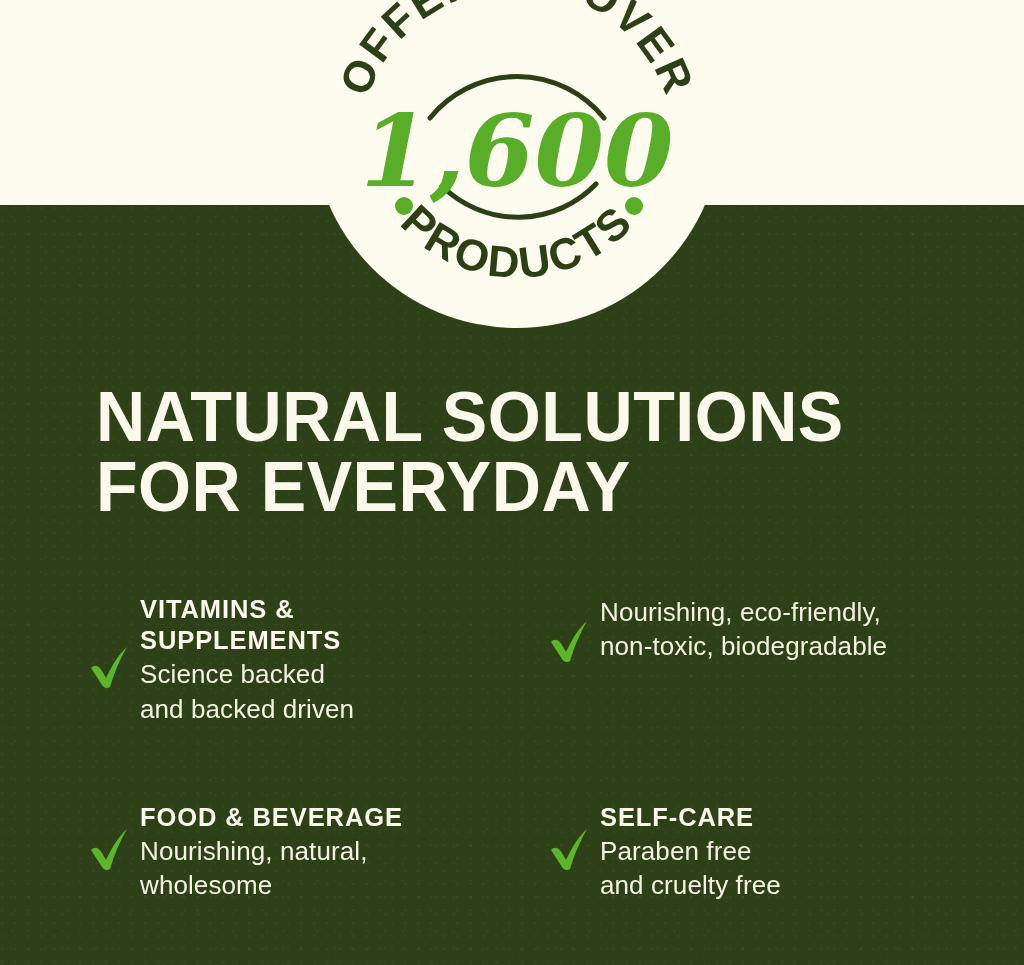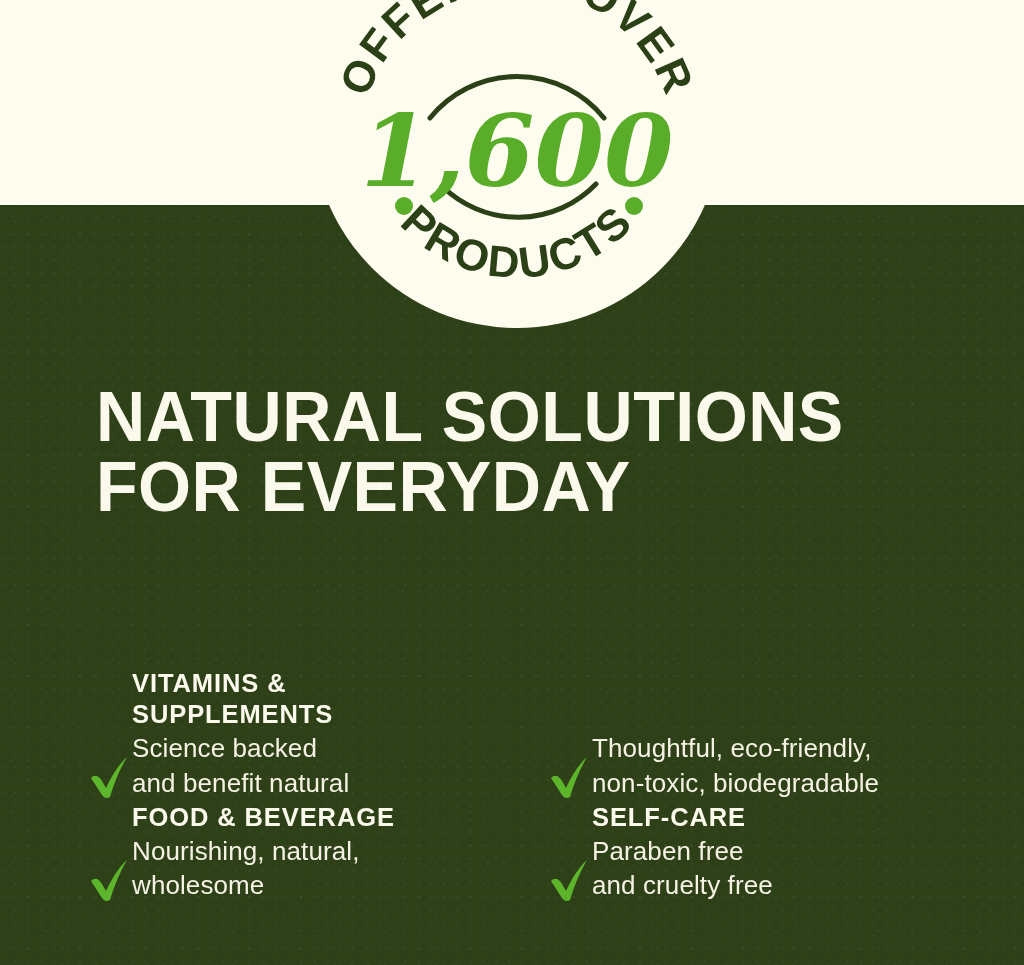--- a/index.html
+++ b/index.html
@@ -98,22 +98,22 @@
     position: absolute;
     left: 88px;
     top: 592px;
     width: 900px;
     display: grid;
     grid-template-columns: 460px 440px;
     grid-template-rows: 208px auto;
   }
   .feature {
     display: flex;
-    align-items: flex-end;
-    column-gap: 2px;
+    align-items: flex-start;
+    column-gap: 10px;
   }
   .check {
     flex: 0 0 auto;
     width: 42px;
     height: 46px;
     margin-top: 26px;
   }
   .feature-body { padding-top: 2px; }
   .feature-title {
     display: block;
@@ -180,30 +180,30 @@
   <div class="features">
 
     <div class="feature two-line-title">
       <svg class="check" viewBox="0 0 42 46">
         <path d="M 3,24 C 7,20 11,22 14,27 L 18,34 C 24,21 31,10 39,3 C 32,15 26,29 22,43 C 19,45 16,44 14,41 Z" fill="#5db52c"></path>
       </svg>
       <div class="feature-body">
         <span class="feature-title">VITAMINS &amp;
 SUPPLEMENTS</span>
         <span class="feature-desc">Science backed
-and benefit natural</span>
+and backed driven</span>
       </div>
     </div>
 
     <div class="feature">
       <svg class="check" viewBox="0 0 42 46">
         <path d="M 3,24 C 7,20 11,22 14,27 L 18,34 C 24,21 31,10 39,3 C 32,15 26,29 22,43 C 19,45 16,44 14,41 Z" fill="#5db52c"></path>
       </svg>
       <div class="feature-body">
-        <span class="feature-desc">Thoughtful, eco-friendly,
+        <span class="feature-desc">Nourishing, eco-friendly,
 non-toxic, biodegradable</span>
       </div>
     </div>
 
     <div class="feature">
       <svg class="check" viewBox="0 0 42 46">
         <path d="M 3,24 C 7,20 11,22 14,27 L 18,34 C 24,21 31,10 39,3 C 32,15 26,29 22,43 C 19,45 16,44 14,41 Z" fill="#5db52c"></path>
       </svg>
       <div class="feature-body">
         <span class="feature-title">FOOD &amp; BEVERAGE</span>

